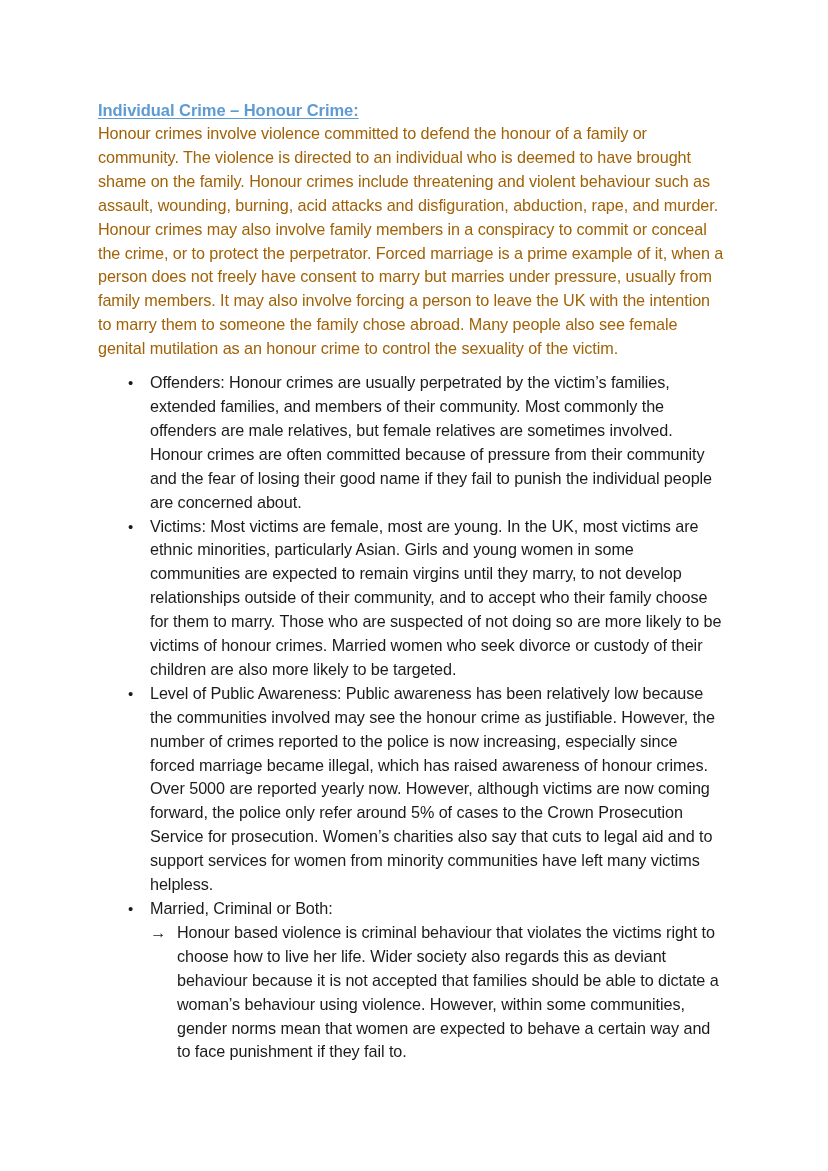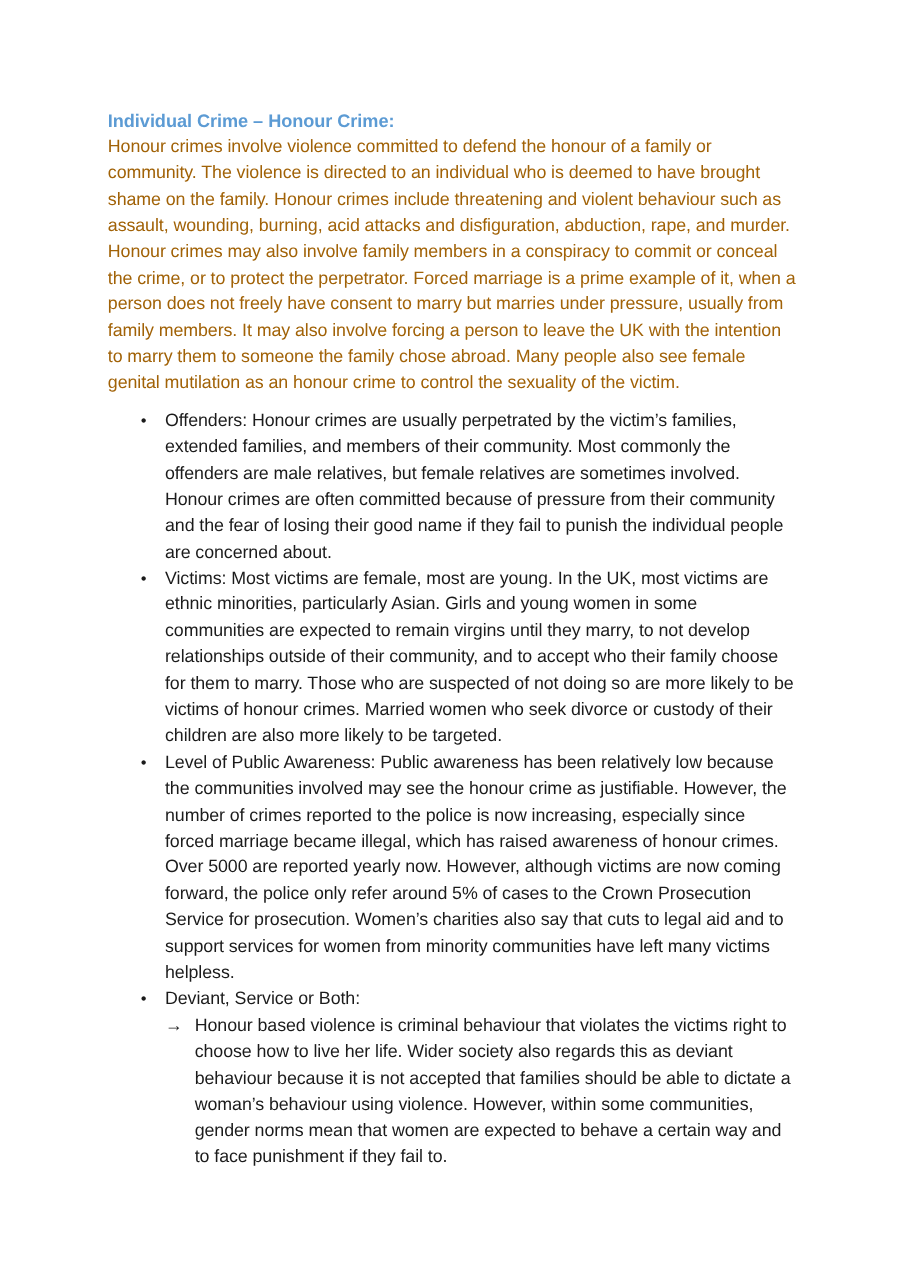--- a/index.html
+++ b/index.html
@@ -21,20 +21,21 @@
     height: 1171px;
     background: #ffffff;
     box-sizing: border-box;
     padding: 96px 102px 0 98px;
   }
 
   .doc-heading {
     font-size: 16.5px;
     font-weight: bold;
     color: #5C9BD4;
+    text-decoration: underline;
     text-underline-offset: 2px;
     letter-spacing: -0.05px;
     line-height: 24px;
     margin: 0 0 0 0;
     padding-top: 2px;
   }
 
   .body-paragraph {
     font-size: 16.2px;
     line-height: 23.9px;
@@ -121,21 +122,21 @@
       <span class="bullet-text">Victims: Most victims are female, most are young. In the UK, most victims are ethnic minorities, particularly Asian. Girls and young women in some communities are expected to remain virgins until they marry, to not develop relationships outside of their community, and to accept who their family choose for them to marry. Those who are suspected of not doing so are more likely to be victims of honour crimes. Married women who seek divorce or custody of their children are also more likely to be targeted.</span>
     </li>
 
     <li class="bullet-item">
       <span class="bullet-marker">•</span>
       <span class="bullet-text">Level of Public Awareness: Public awareness has been relatively low because the communities involved may see the honour crime as justifiable. However, the number of crimes reported to the police is now increasing, especially since forced marriage became illegal, which has raised awareness of honour crimes. Over 5000 are reported yearly now. However, although victims are now coming forward, the police only refer around 5% of cases to the Crown Prosecution Service for prosecution. Women’s charities also say that cuts to legal aid and to support services for women from minority communities have left many victims helpless.</span>
     </li>
 
     <li class="bullet-item">
       <span class="bullet-marker">•</span>
-      <span class="bullet-text">Deviant, Service or Both:</span>
+      <span class="bullet-text">Married, Criminal or Both:</span>
       <ul class="sub-list">
         <li class="sub-item">
           <span class="arrow-marker">→</span>
           <span class="bullet-text">Honour based violence is criminal behaviour that violates the victims right to choose how to live her life. Wider society also regards this as deviant behaviour because it is not accepted that families should be able to dictate a woman’s behaviour using violence. However, within some communities, gender norms mean that women are expected to behave a certain way and to face punishment if they fail to.</span>
         </li>
       </ul>
     </li>
 
   </ul>
 

